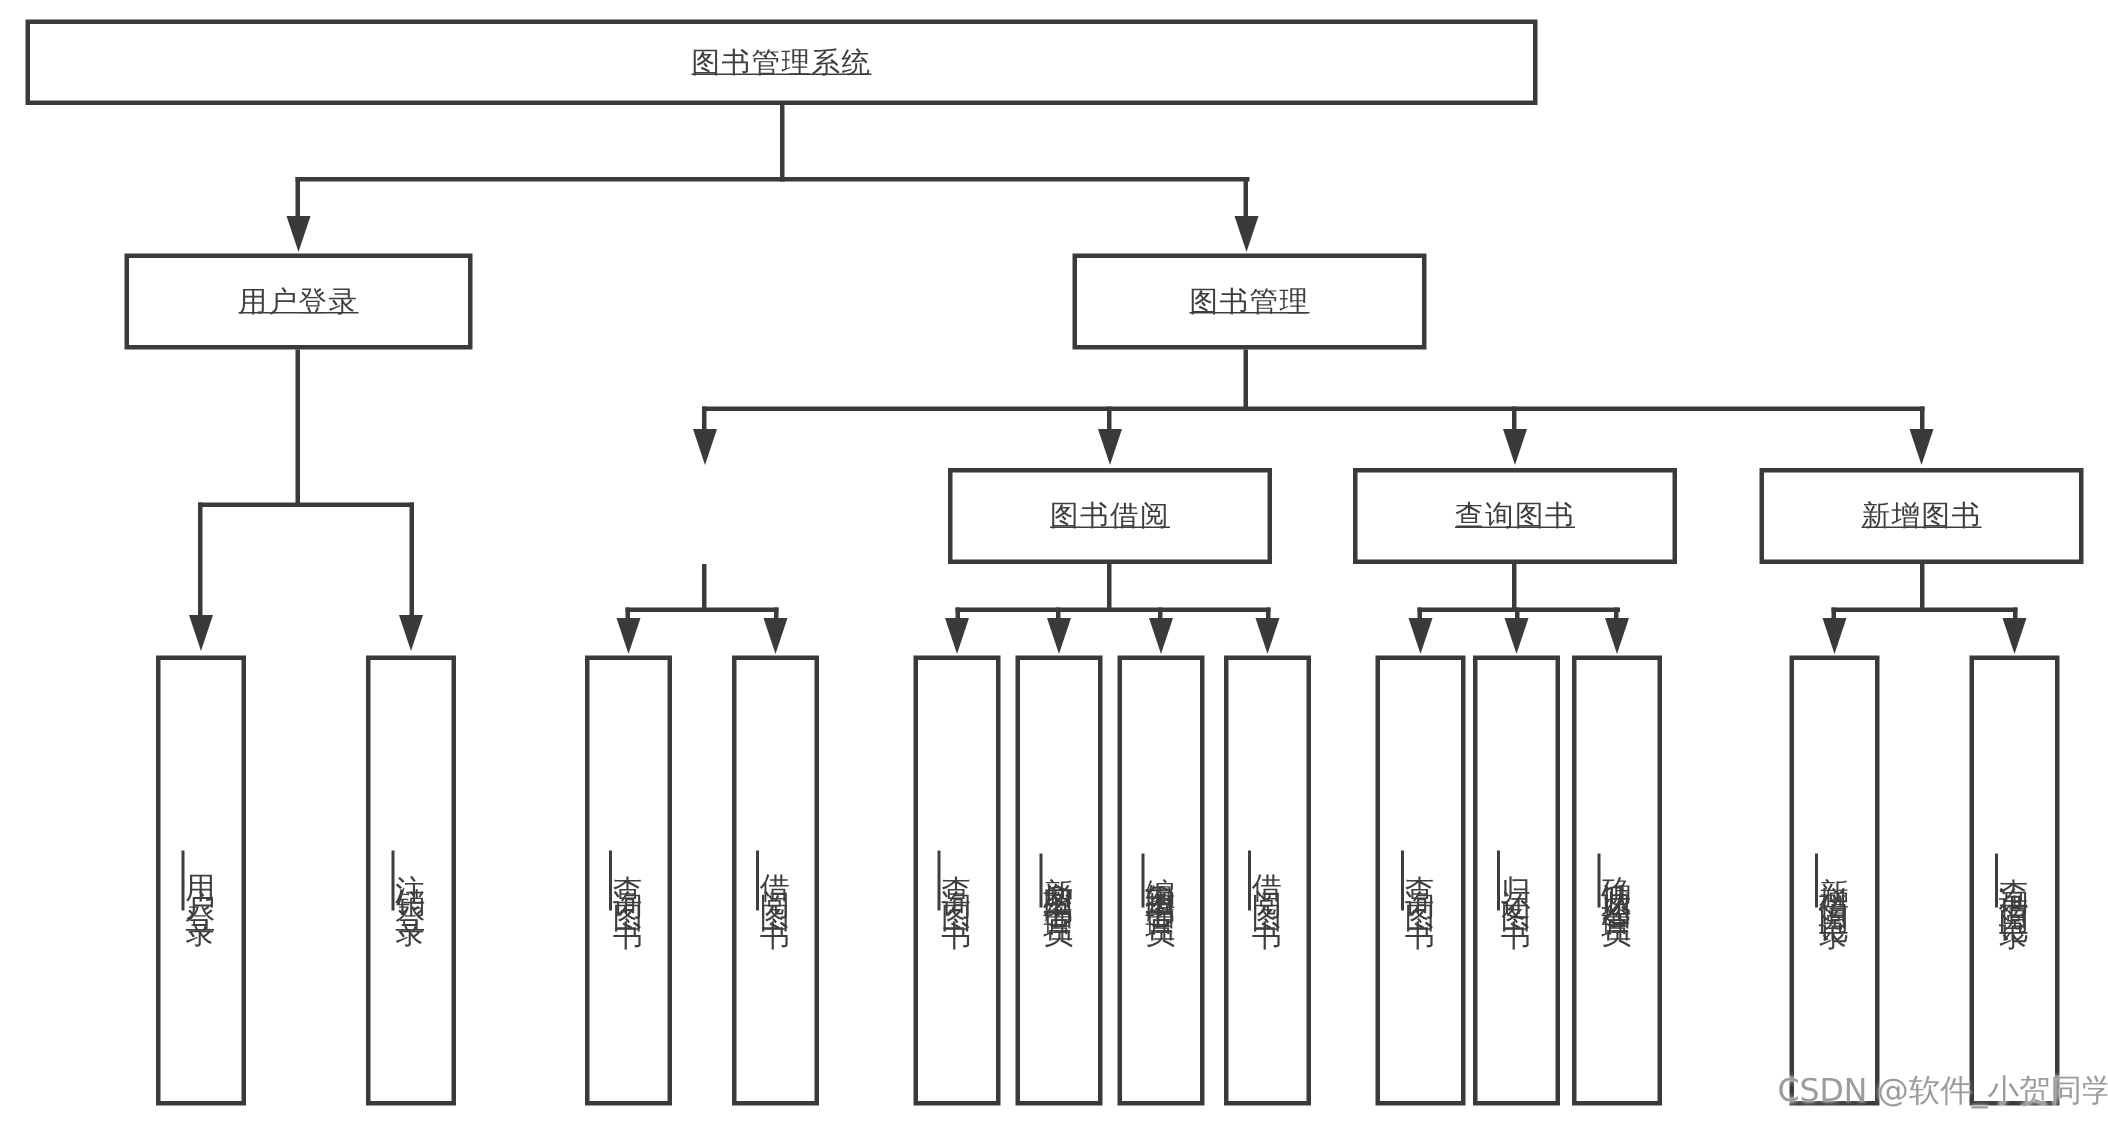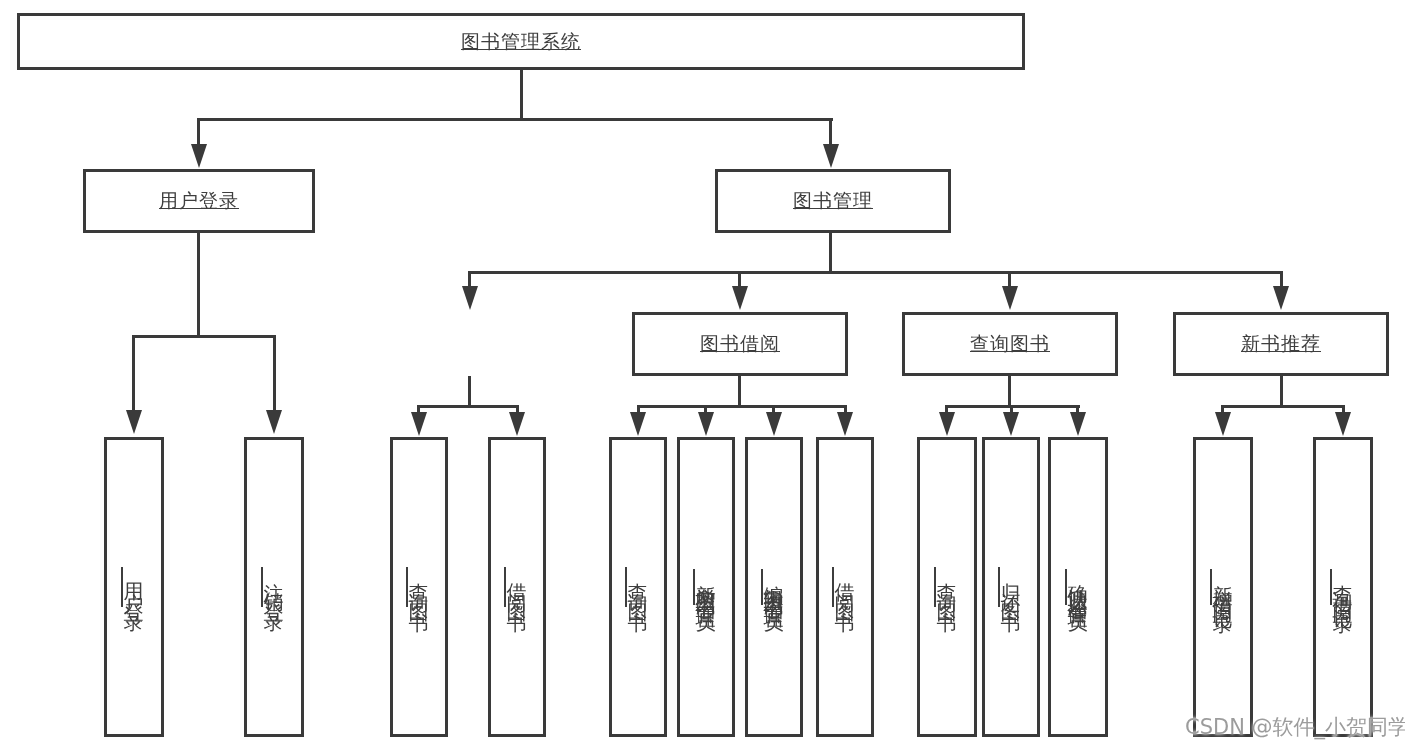--- a/index.html
+++ b/index.html
@@ -101,21 +101,21 @@
   <div class="vline" style="left:1280px; top:271px; height:18px;"></div>
   <div class="arrow" style="left:1281px; top:286px;"></div>
 
   <div class="node hnode" style="left:632px; top:312px; width:216px; height:64px;text-align:right;">
     <span>图书借阅</span>
   </div>
   <div class="node hnode" style="left:902px; top:312px; width:216px; height:64px;">
     <span>查询图书</span>
   </div>
   <div class="node hnode" style="left:1173px; top:312px; width:216px; height:64px;">
-    <span>新书推荐</span>
+    <span>新增图书</span>
   </div>
 
   <div class="vline" style="left:468px; top:376px; height:32px;"></div>
   <div class="hline" style="left:417px; top:405px; width:102px;"></div>
   <div class="vline" style="left:417px; top:405px; height:9px;"></div>
   <div class="arrow" style="left:419px; top:412px;"></div>
   <div class="vline" style="left:516px; top:405px; height:9px;"></div>
   <div class="arrow" style="left:517px; top:412px;"></div>
 
   <div class="vline" style="left:738px; top:376px; height:32px;"></div>

